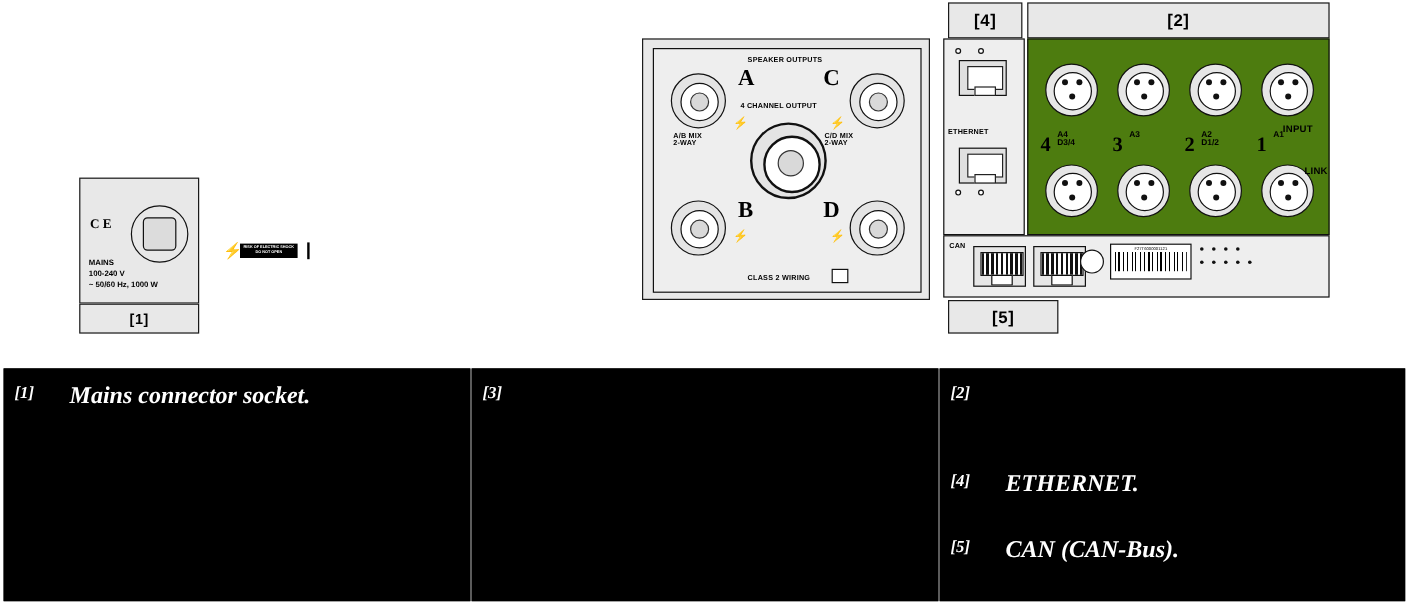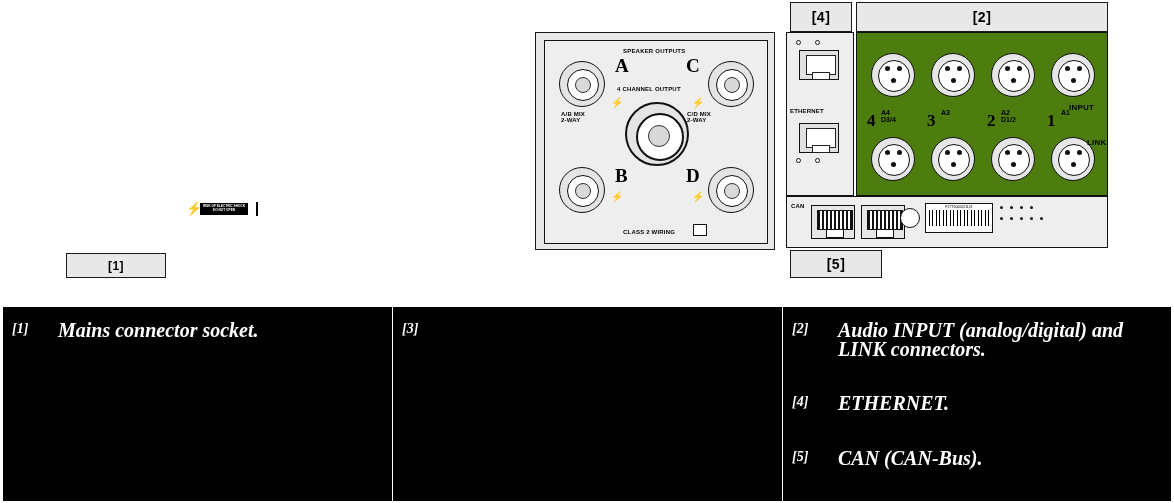--- a/index.html
+++ b/index.html
@@ -240,20 +240,27 @@
     font-family: "Liberation Serif", serif;
     font-style: italic;
     line-height: 19px;
   }
 </style>
 </head>
 <body>
 
 <div id="page">
 
+  <div id="mains-panel">
+    <div class="powercon"></div>
+    <div id="mains-ce">C E</div>
+    <div id="mains-text" style="white-space:pre;">MAINS
+100-240 V
+~ 50/60 Hz, 1000 W</div>
+  </div>
   <div class="label-strip" id="mains-caption">[1]</div>
 
   <div id="warn-group">
     <div class="bolt">⚡</div>
     <div id="warn-plate">
       <span style="white-space:pre;">RISK OF ELECTRIC SHOCK
 DO NOT OPEN</span>
     </div>
     <div id="warn-bar"></div>
   </div>
@@ -393,21 +400,20 @@
 
   <div class="legend" style="left:393px; top:307px; width:389px; height:194px;">
     <div class="legend-row" style="left:8px; top:13px; width:372px;">
       <div class="legend-tag">[3]</div>
     </div>
   </div>
 
   <div class="legend" style="left:783px; top:307px; width:388px; height:194px;">
     <div class="legend-row" style="left:8px; top:13px; width:370px;">
       <div class="legend-tag">[2]</div>
-      <div class="legend-text">Audio INPUT (analog/digital) and LINK connectors.</div>
     </div>
     <div class="legend-row" style="left:8px; top:86px; width:370px;">
       <div class="legend-tag">[4]</div>
       <div class="legend-text">ETHERNET.</div>
     </div>
     <div class="legend-row" style="left:8px; top:141px; width:370px;">
       <div class="legend-tag">[5]</div>
       <div class="legend-text">CAN (CAN-Bus).</div>
     </div>
   </div>

